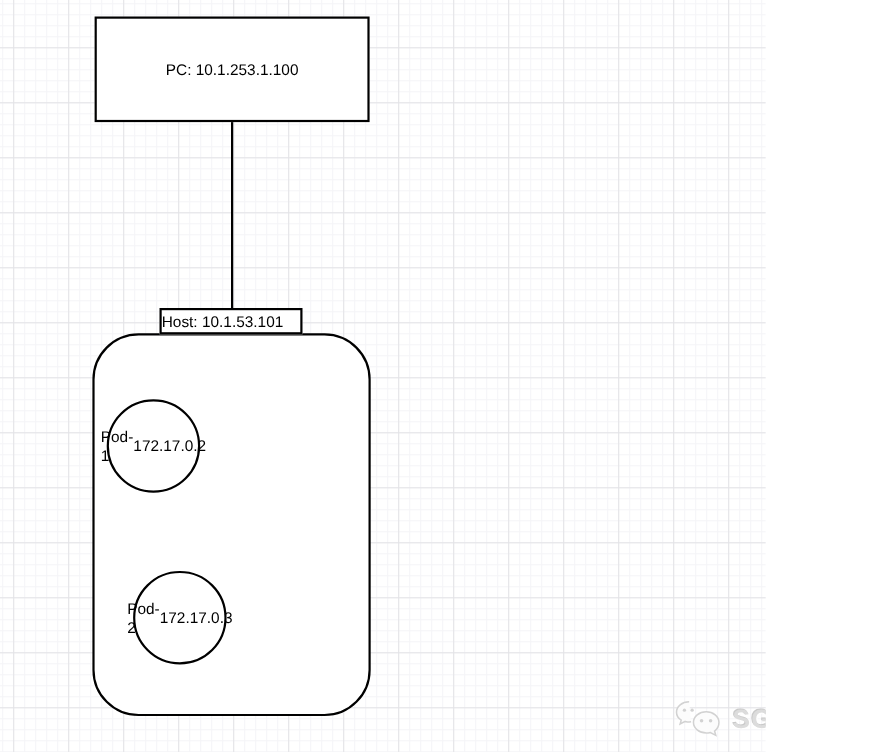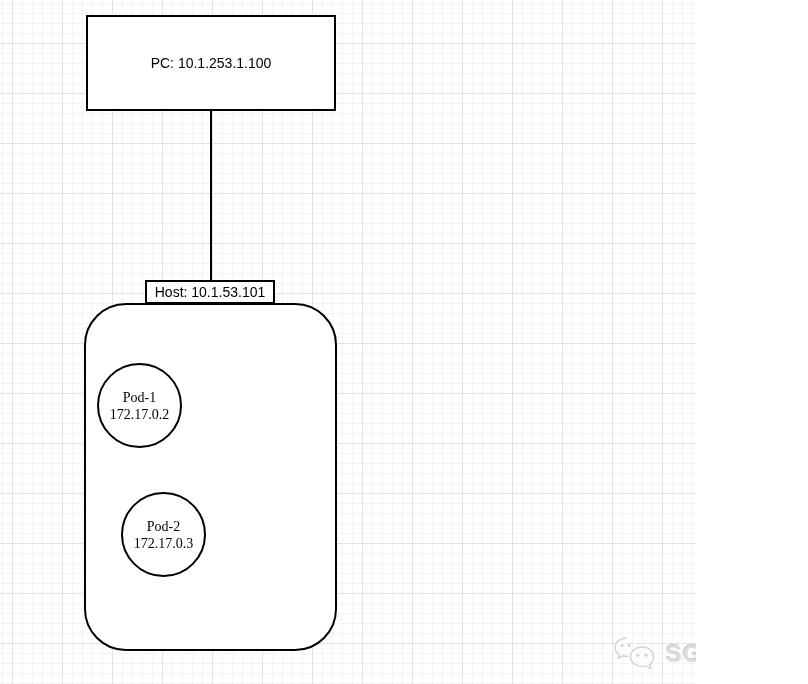--- a/index.html
+++ b/index.html
@@ -46,51 +46,50 @@
     width: 2px; height: 169px;
     background: #000000;
   }
 
   .host-label-box {
     position: absolute;
     left: 145px; top: 280px;
     width: 130px; height: 24px;
     border: 2px solid #000000;
     background: #ffffff;
-    display: flex; align-items: center; justify-content: center;
+    display: flex; align-items: center; 
     font-size: 14px;
     z-index: 3;
   }
 
   .host-container {
     position: absolute;
     left: 84px; top: 303px;
     width: 253px; height: 348px;
     border: 2px solid #000000;
     border-radius: 42px;
     background: #ffffff;
     z-index: 1;
   }
 
   .pod {
     position: absolute;
     width: 85px; height: 85px;
     border: 2px solid #000000;
     border-radius: 50%;
     background: #ffffff;
-    display: flex; flex-direction: column;
+    display: flex; 
     align-items: center; justify-content: center;
     font-size: 14px; line-height: 17px;
     text-align: left;
     z-index: 2;
-    font-family: Liberation Serif, serif;
   }
   .pod-1 { left: 97px;  top: 363px; }
   .pod-3 { left: 240px; top: 399px; }
-  .pod-2 { left: 121px; top: 492px; }
+  .pod-2 { left: 121px; top: 519px; }
 
   .watermark {
     position: absolute;
     left: 612px; top: 635px;
     display: flex; align-items: center;
     z-index: 4;
   }
   .watermark-icon { margin-right: 8px; }
   .watermark-text {
     font-size: 24px;

